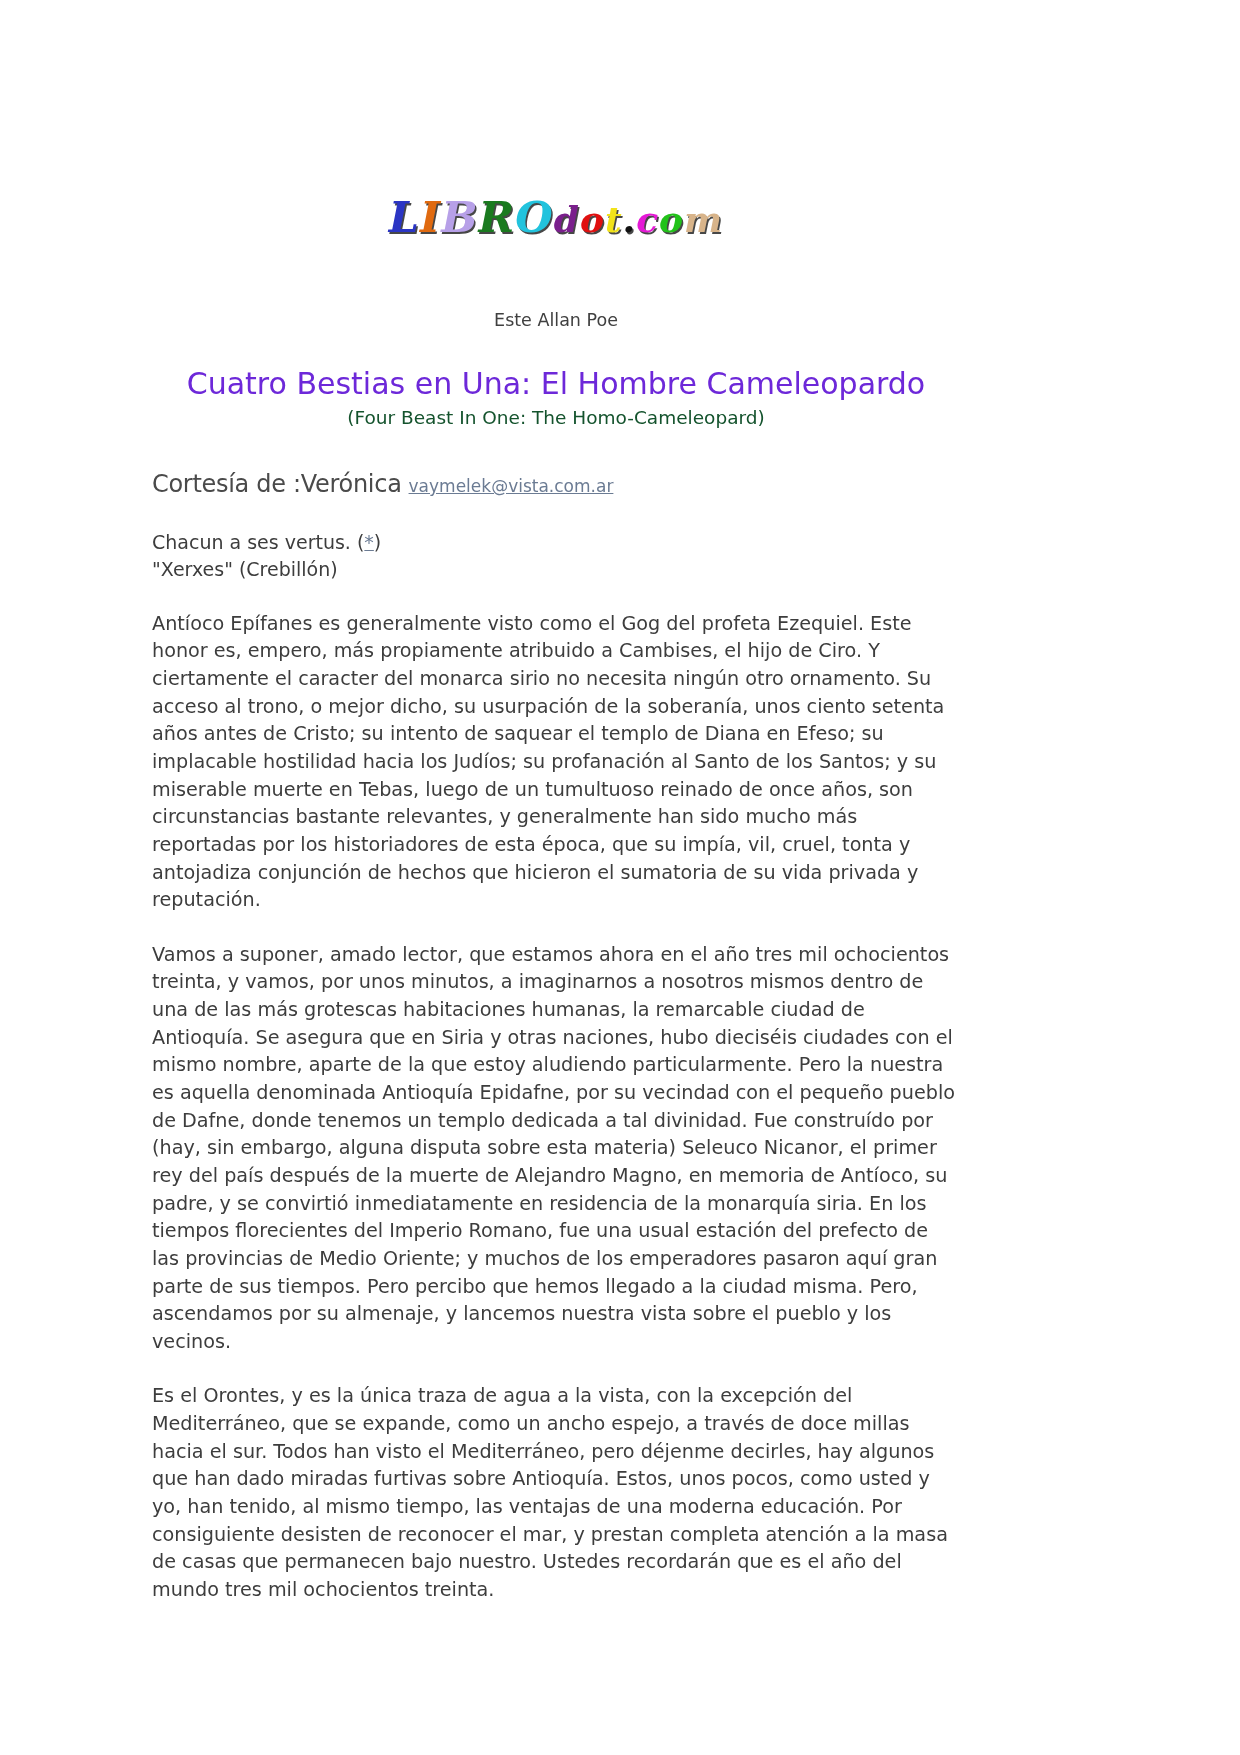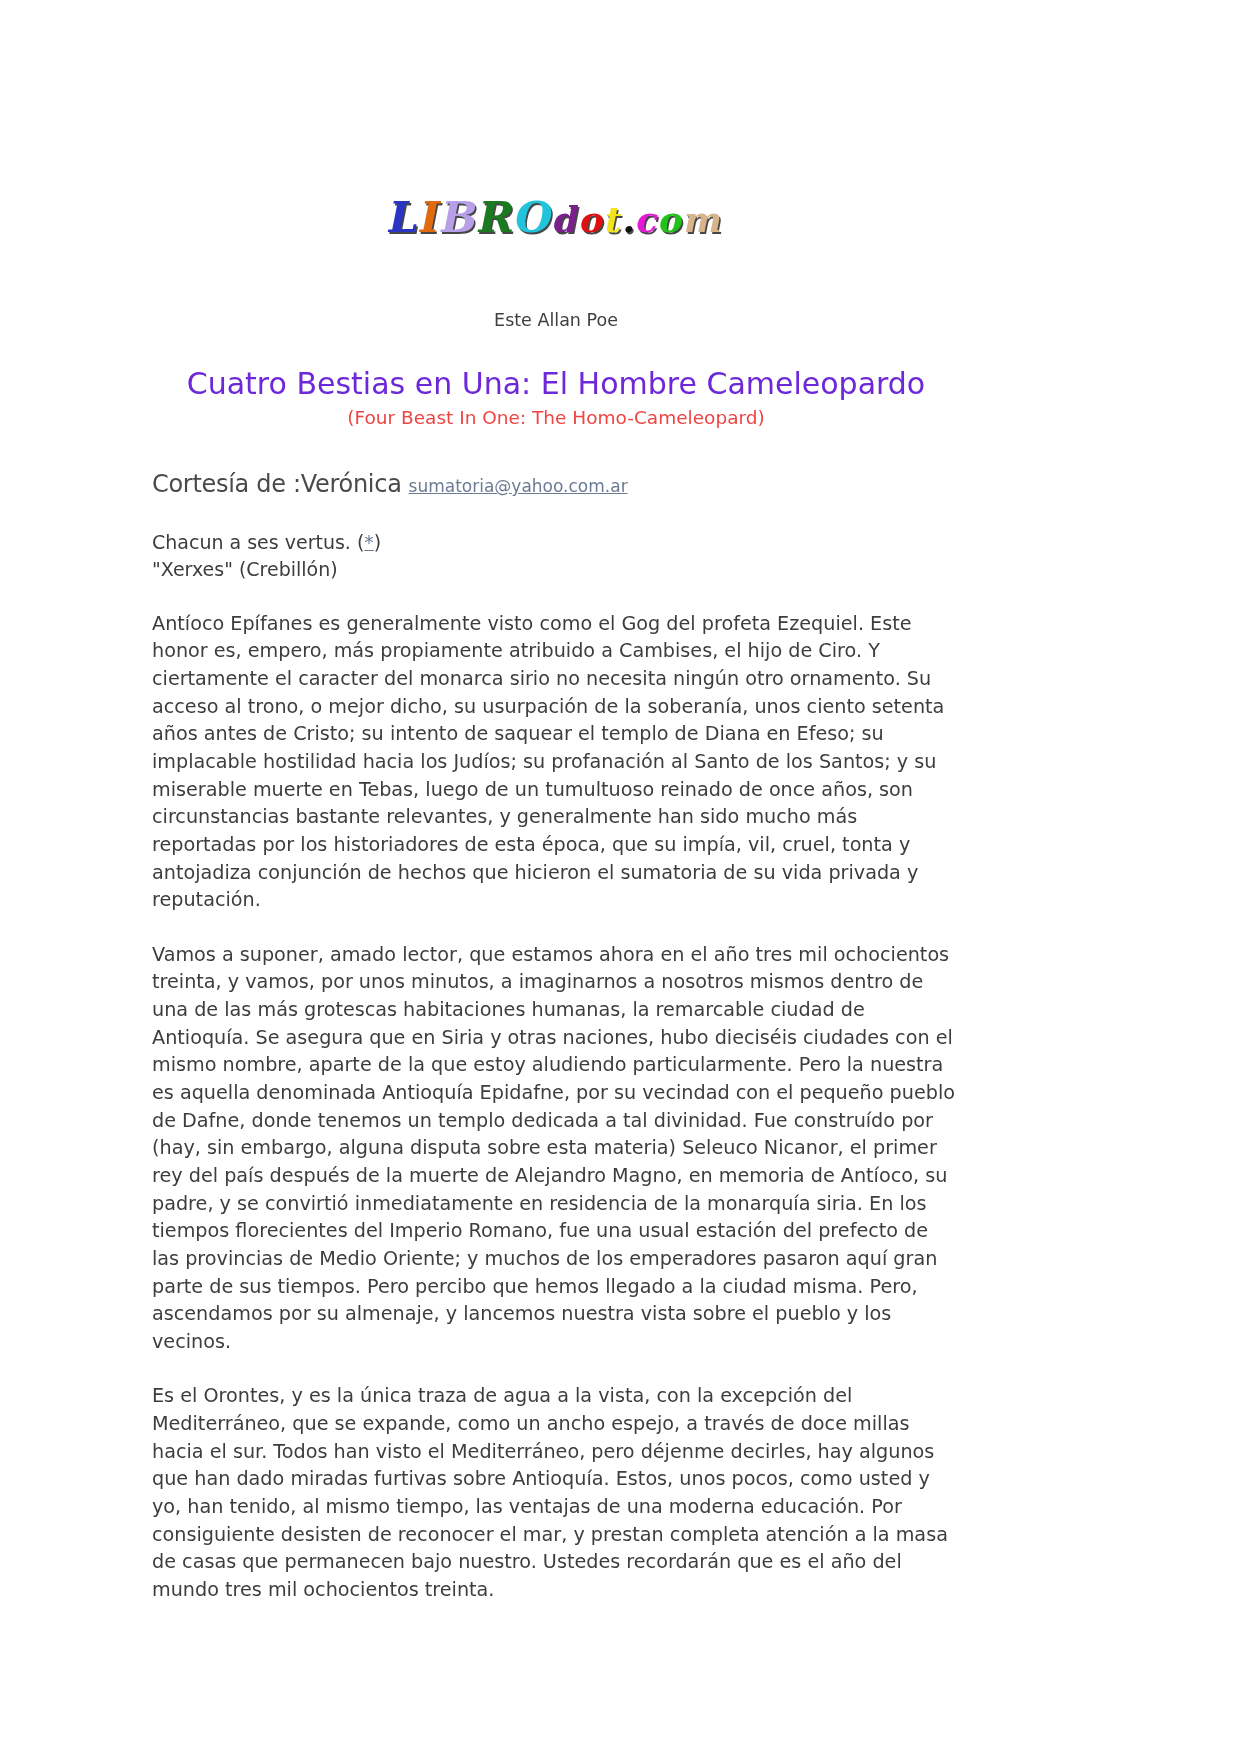--- a/index.html
+++ b/index.html
@@ -66,21 +66,21 @@
     font-size: 30px;
     color: #6d28d9;
     font-weight: normal;
     margin: 0;
     margin-top: 32px;
     line-height: 1.25;
   }
   .subtitle {
     text-align: center;
     font-size: 18.5px;
-    color: #ef4444;
+    color: #14532d;
     margin-top: 4px;
     line-height: 1.3;
   }
 
   
   .courtesy {
     margin-top: 40px;
     font-size: 24px;
     color: #4a4a4a;
     line-height: 1.2;
@@ -135,21 +135,21 @@
       <span class="logo" id="logo-text"><span class="g" style="color: rgb(43, 53, 196);">L</span><span class="g" style="color: rgb(224, 106, 16);">I</span><span class="g" style="color: rgb(183, 160, 232);">B</span><span class="g" style="color: rgb(26, 122, 31);">R</span><span class="g" style="color: rgb(34, 195, 221);">O</span><span class="g small" style="color: rgb(122, 31, 140);">d</span><span class="g small" style="color: rgb(224, 16, 16);">o</span><span class="g small" style="color: rgb(242, 227, 26);">t</span><span class="g small" style="color: rgb(17, 17, 17);">.</span><span class="g small" style="color: rgb(229, 26, 214);">c</span><span class="g small" style="color: rgb(34, 194, 26);">o</span><span class="g small" style="color: rgb(216, 180, 138);">m</span></span>
     </div>
 
     <div class="author">Este Allan Poe</div>
 
     <h1 class="title">Cuatro Bestias en Una: El Hombre Cameleopardo</h1>
 
     <div class="subtitle">(Four Beast In One: The Homo-Cameleopard)</div>
 
     <div class="courtesy">
-      <span class="name">Cortesía de :Verónica</span><a class="email" href="#">sumatoria@yahoo.com.ar</a>
+      <span class="name">Cortesía de :Verónica</span><a class="email" href="#">vaymelek@vista.com.ar</a>
     </div>
 
     <div class="epigraph">
       <div><span>Chacun a ses vertus. (</span><a class="ast" href="#">*</a><span>)</span></div>
       <div>"Xerxes" (Crebillón)</div>
     </div>
 
     <div class="body-text" id="body-text">
         <p class="para">Antíoco Epífanes es generalmente visto como el Gog del profeta Ezequiel. Este honor es, empero, más propiamente atribuido a Cambises, el hijo de Ciro. Y ciertamente el caracter del monarca sirio no necesita ningún otro ornamento. Su acceso al trono, o mejor dicho, su usurpación de la soberanía, unos ciento setenta años antes de Cristo; su intento de saquear el templo de Diana en Efeso; su implacable hostilidad hacia los Judíos; su profanación al Santo de los Santos; y su miserable muerte en Tebas, luego de un tumultuoso reinado de once años, son circunstancias bastante relevantes, y generalmente han sido mucho más reportadas por los historiadores de esta época, que su impía, vil, cruel, tonta y antojadiza conjunción de hechos que hicieron el sumatoria de su vida privada y reputación.</p>
         <p class="para">Vamos a suponer, amado lector, que estamos ahora en el año tres mil ochocientos treinta, y vamos, por unos minutos, a imaginarnos a nosotros mismos dentro de una de las más grotescas habitaciones humanas, la remarcable ciudad de Antioquía. Se asegura que en Siria y otras naciones, hubo dieciséis ciudades con el mismo nombre, aparte de la que estoy aludiendo particularmente. Pero la nuestra es aquella denominada Antioquía Epidafne, por su vecindad con el pequeño pueblo de Dafne, donde tenemos un templo dedicada a tal divinidad. Fue construído por (hay, sin embargo, alguna disputa sobre esta materia) Seleuco Nicanor, el primer rey del país después de la muerte de Alejandro Magno, en memoria de Antíoco, su padre, y se convirtió inmediatamente en residencia de la monarquía siria. En los tiempos florecientes del Imperio Romano, fue una usual estación del prefecto de las provincias de Medio Oriente; y muchos de los emperadores pasaron aquí gran parte de sus tiempos. Pero percibo que hemos llegado a la ciudad misma. Pero, ascendamos por su almenaje, y lancemos nuestra vista sobre el pueblo y los vecinos.</p>

